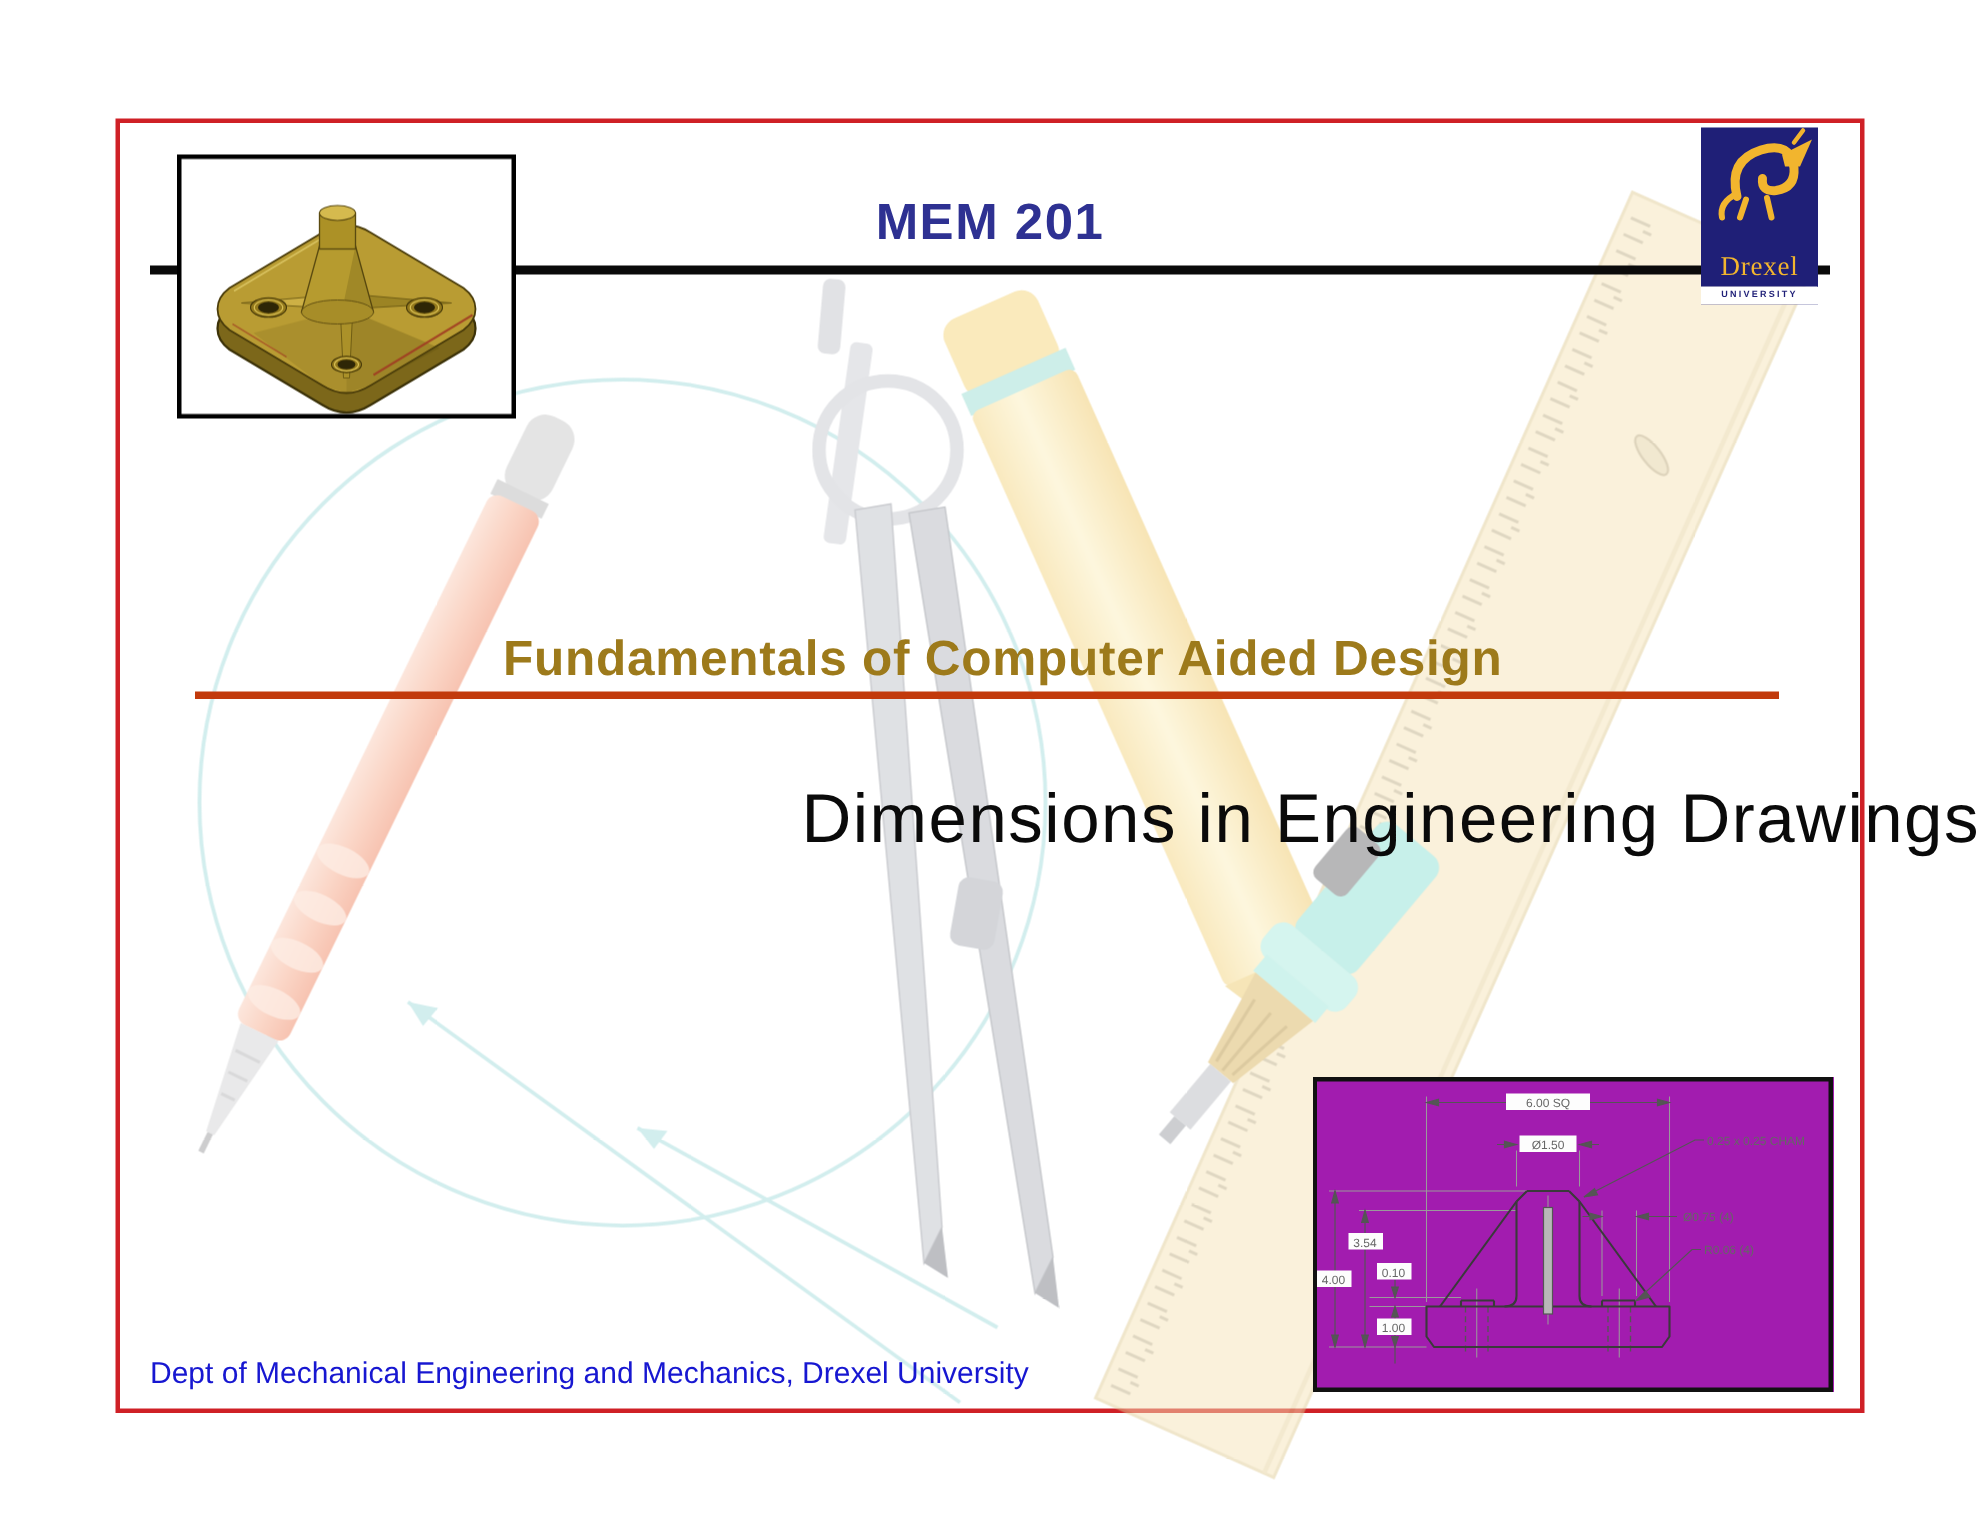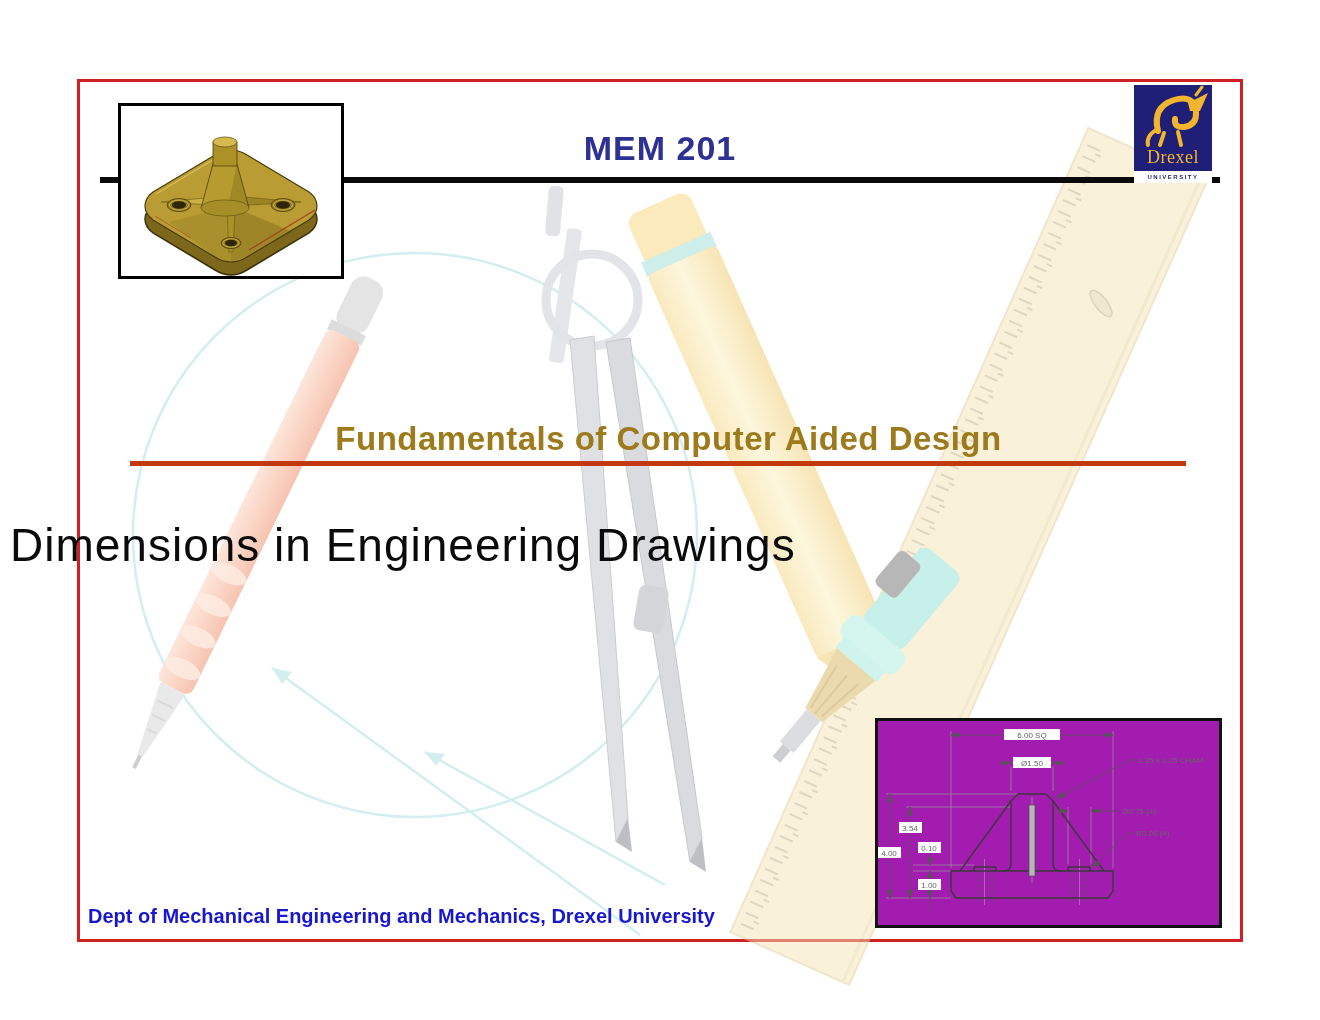--- a/index.html
+++ b/index.html
@@ -11,32 +11,32 @@
   
   .bg-art{position:absolute;left:0;top:0;width:1320px;height:1020px;z-index:1;pointer-events:none;}
   .hline-black{position:absolute;left:100px;top:177px;width:1120px;height:6px;background:#0a0a0a;z-index:2;}
   .course{position:absolute;left:0;right:0;top:129px;text-align:center;z-index:4;
           font-size:34px;font-weight:bold;color:#2e3192;letter-spacing:1px;}
   .part-box{position:absolute;left:118px;top:103px;width:220px;height:170px;background:#fff;
             border:3px solid #000;z-index:5;}
   .part-box svg{display:block;width:100%;height:100%;}
   
   .logo{position:absolute;left:1134px;top:85px;width:78px;z-index:5;text-align:center;}
-  .logo .box{position:relative;width:78px;height:86px;background:#1f1f77;}
+  .logo .box{position:relative;width:78px;height:106px;background:#1f1f77;}
   .logo .wordmark{position:absolute;left:0;right:0;bottom:3px;color:#f2b52e;
                   font-family:"Liberation Serif",serif;font-size:18px;letter-spacing:0.5px;}
   .logo .strip{width:78px;height:12px;background:#fff;color:#1f1f77;font-size:6px;
                font-weight:bold;letter-spacing:1.5px;line-height:12px;overflow:hidden;}
   .subtitle{position:absolute;left:0;right:0;top:420px;text-align:center;z-index:4;
             font-size:33px;font-weight:bold;color:#9d7a1b;letter-spacing:0.5px;margin-left:17px;}
   .hline-orange{position:absolute;left:130px;top:461px;width:1056px;height:5px;background:#c23a0c;z-index:4;}
-  .title{position:absolute;left:0;right:0;top:518px;text-align:left;z-index:4;
+  .title{position:absolute;left:0;right:0;top:518px;text-align:right;z-index:4;
          font-size:46px;color:#0a0a0a;letter-spacing:1px;padding-left:10px;}
-  .footer{position:absolute;left:88px;top:905px;z-index:6;
-          font-size:20px;font-weight:bold;color:#1717d1;}
+  .footer{position:absolute;left:100px;top:905px;z-index:6;
+          font-size:20px;font-weight:normal;color:#1717d1;}
   .drawing-box{position:absolute;left:875px;top:718px;width:341px;height:204px;background:#a21caf;
                border:3px solid #111;z-index:5;}
   .drawing-box svg{display:block;width:100%;height:100%;}
   .dim{font-size:8px;fill:#666;font-family:"Liberation Sans",sans-serif;}
 </style>
 </head>
 <body>
 
 <div id="canvas">
   <div class="frame"></div>

